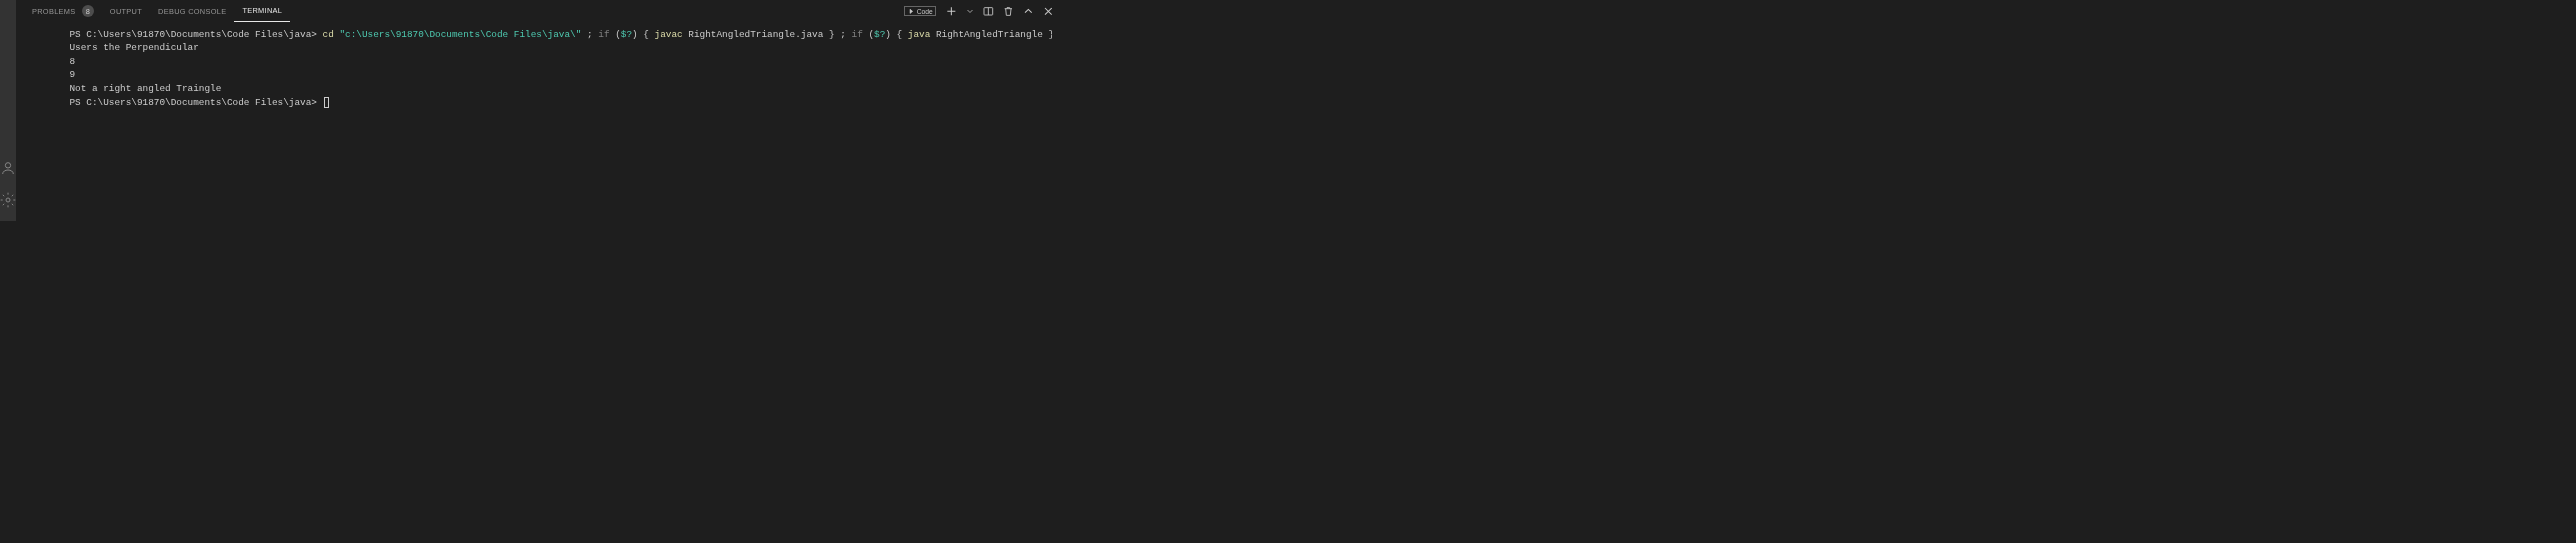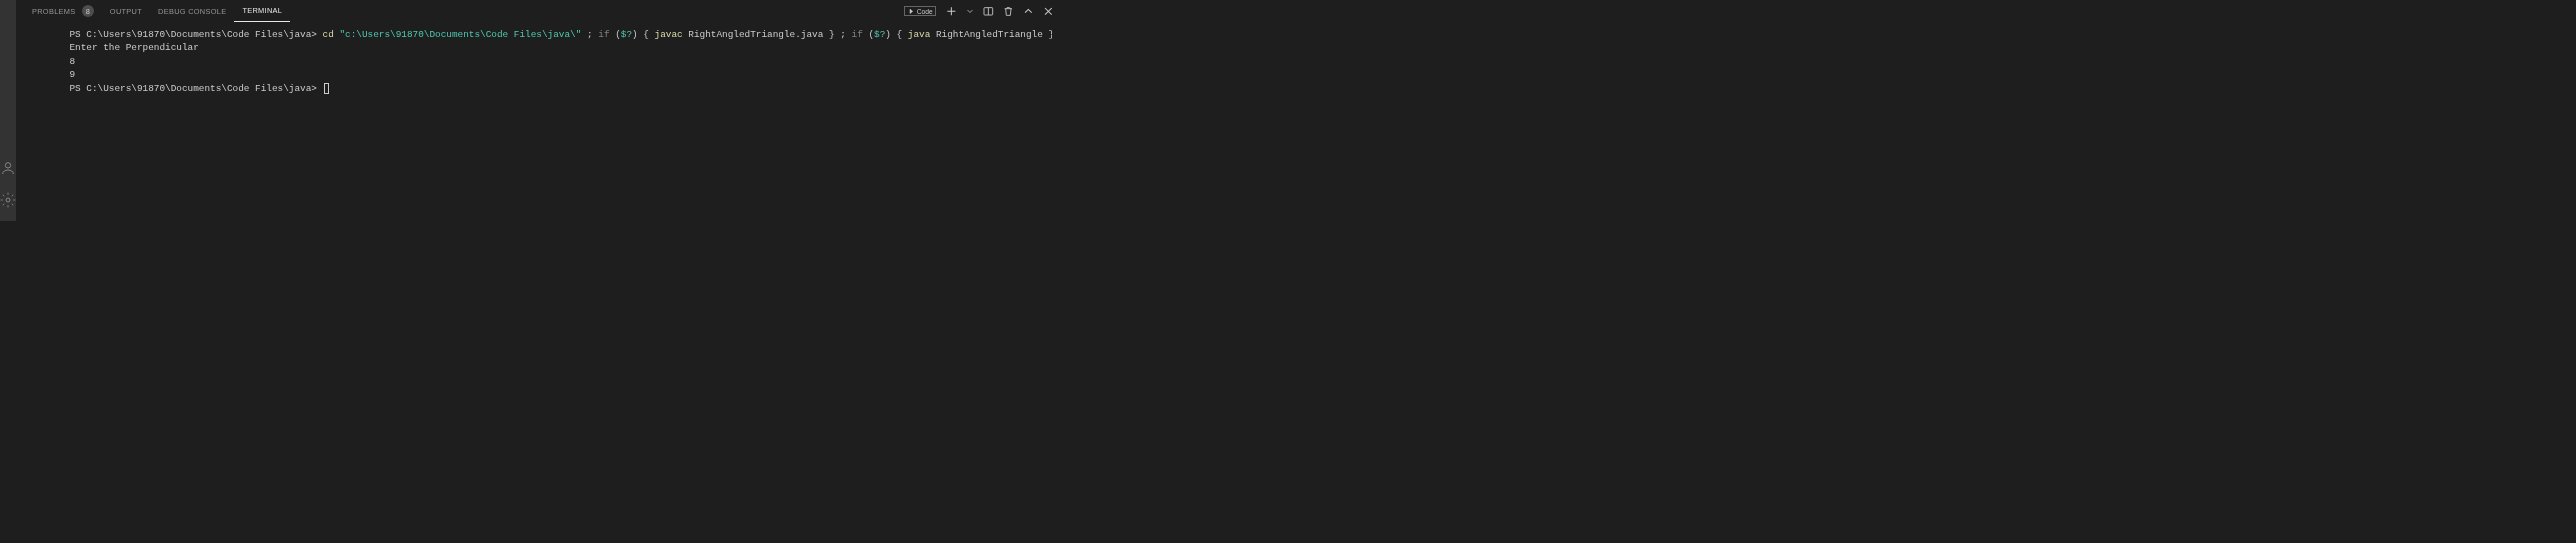--- a/index.html
+++ b/index.html
@@ -196,19 +196,20 @@
       <div class="action-icon">
         <svg width="10.7" height="10.7" viewBox="0 0 16 16" fill="none" stroke="currentColor" stroke-width="1.5">
           <path d="M3 3l10 10M13 3L3 13"></path>
         </svg>
       </div>
     </div>
   </div>
 
   <div class="terminal-content">
     <div class="term-line"><span class="ps-prompt">PS C:\Users\91870\Documents\Code Files\java&gt; </span><span class="cmd-yellow">cd</span><span class="cmd-cyan"> "c:\Users\91870\Documents\Code Files\java\"</span><span class="cmd-white"> ; </span><span class="cmd-gray">if</span><span class="cmd-white"> (</span><span class="cmd-cyan">$?</span><span class="cmd-white">) { </span><span class="cmd-yellow">javac</span><span class="cmd-white"> RightAngledTriangle.java </span><span class="cmd-white">} ; </span><span class="cmd-gray">if</span><span class="cmd-white"> (</span><span class="cmd-cyan">$?</span><span class="cmd-white">) { </span><span class="cmd-yellow">java</span><span class="cmd-white"> RightAngledTriangle </span><span class="cmd-white">}</span></div>
-    <div class="term-line">Enter the Perpendicular</div>
+    <div class="term-line">Users the Perpendicular</div>
     <div class="term-line">8</div>
     <div class="term-line">9</div>
+    <div class="term-line">Not a right angled Traingle</div>
     <div class="term-line"><span class="ps-prompt">PS C:\Users\91870\Documents\Code Files\java&gt; </span><span class="cursor"></span></div>
   </div>
 </div>
 
 
 </body></html>

